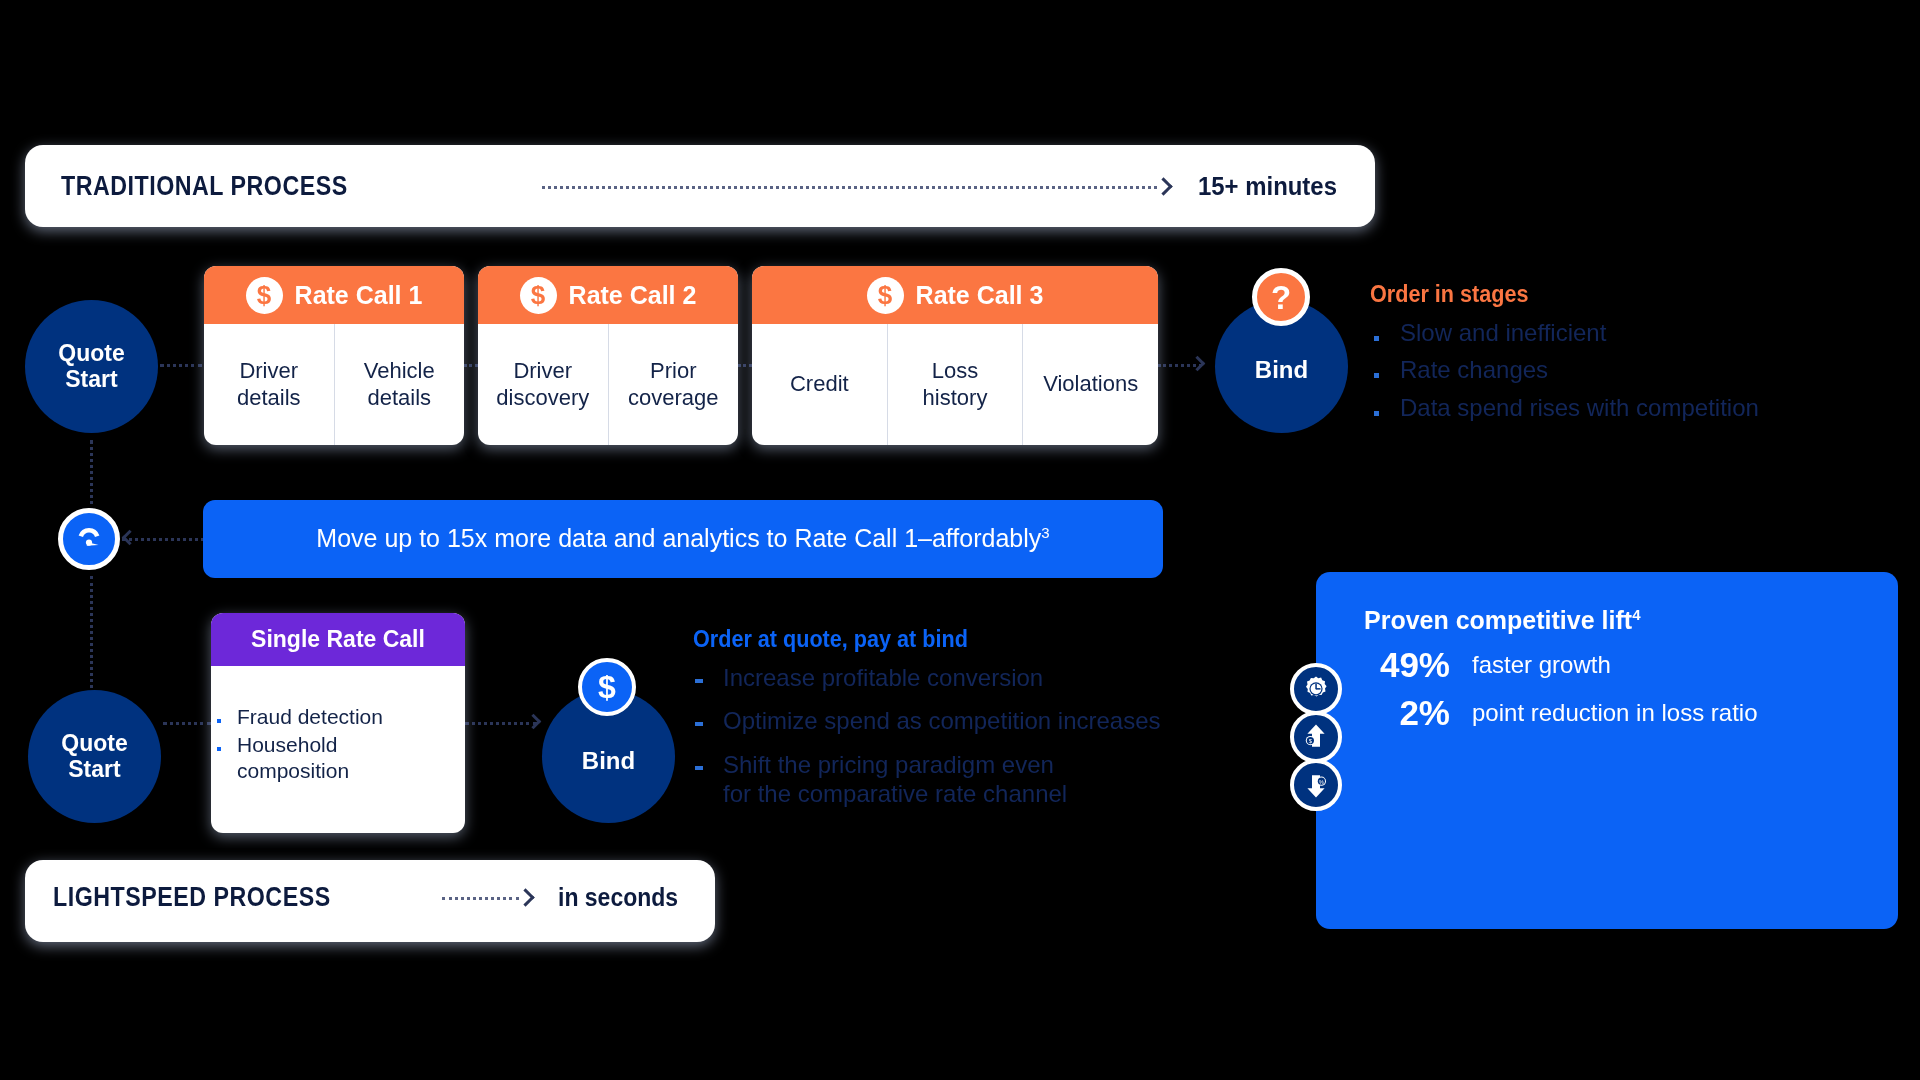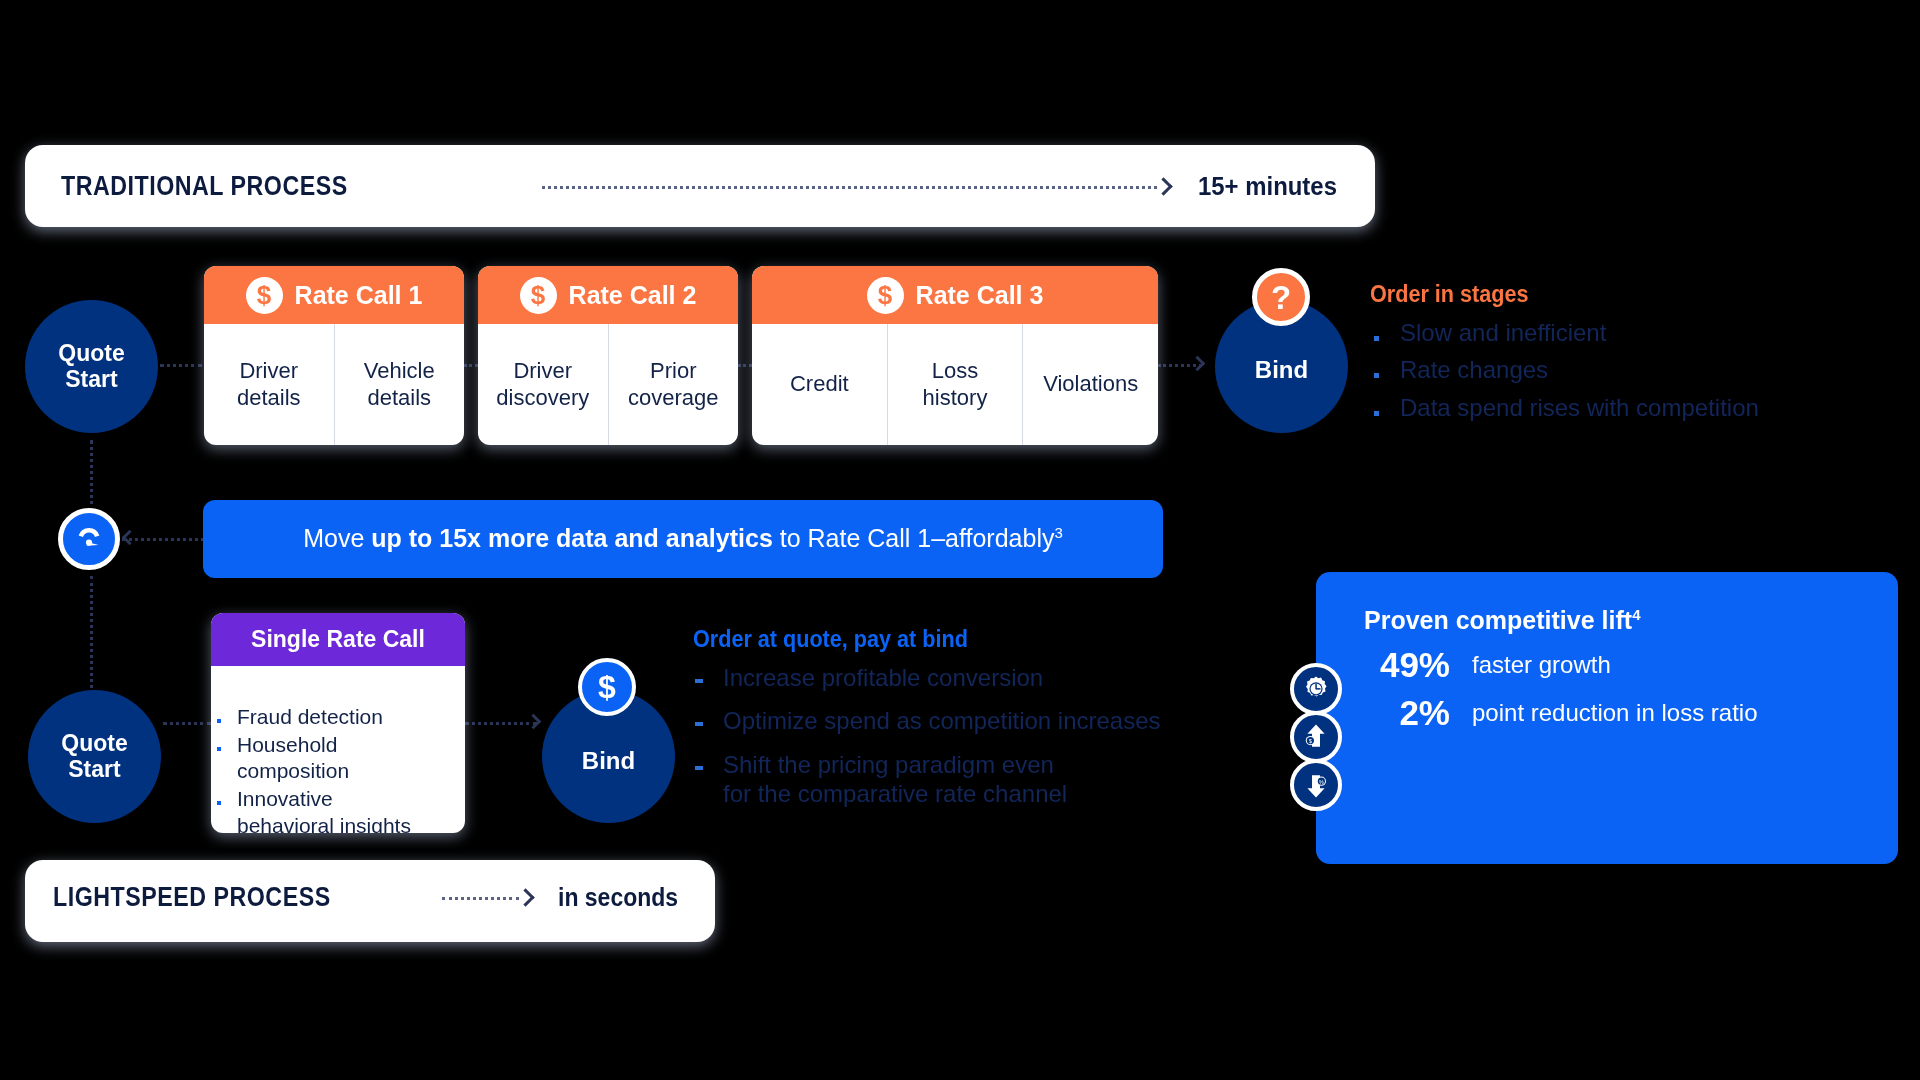--- a/index.html
+++ b/index.html
@@ -178,21 +178,21 @@
   
   #banner-move {
     position: absolute;
     left: 203px; top: 500px; width: 960px; height: 78px;
     background: #0b63f6; border-radius: 12px;
     display: flex; align-items: center; justify-content: center;
   }
   #banner-move .txt {
     color: #ffffff; font-size: 25px; white-space: nowrap;
   }
-  #banner-move .txt b { font-weight: bold; }
+  #banner-move .txt b { font-weight: normal; }
   #banner-move sup { font-size: 15px; }
 
   
   #speed-badge {
     position: absolute; left: 58px; top: 508px;
     width: 62px; height: 62px; border-radius: 50%;
     background: #0b63f6; border: 5px solid #ffffff;
     display: flex; align-items: center; justify-content: center;
   }
 
@@ -220,21 +220,21 @@
   #callout-bind .head { color: #0b63f6; font-size: 24px; transform: scaleX(0.9); transform-origin: left center; }
   #callout-bind li { font-size: 24px; margin-bottom: 14px; }
   #callout-bind li::before {
     content: ""; position: absolute; left: 2px; top: 16px;
     width: 8px; height: 4px; background: #2b6fd6;
   }
 
   
   #lift-box {
     position: absolute;
-    left: 1316px; top: 572px; width: 582px; height: 292px;
+    left: 1316px; top: 572px; width: 582px; height: 357px;
     background: #0b63f6; border-radius: 14px;
   }
   #lift-box .lift-title {
     color: #ffffff; font-weight: bold; font-size: 25px;
     margin: 34px 0 6px 48px;
   }
   #lift-box .lift-title sup { font-size: 15px; }
   .lift-row {
     display: flex; align-items: center;
     height: 48px; margin-left: 48px;
@@ -389,22 +389,20 @@
   </div>
 
   <div id="card-single">
     <div class="single-head">
       <span>Single Rate Call</span>
     </div>
     <ul>
       <li style="white-space:pre-line;">Fraud detection</li>
       <li style="white-space:pre-line;">Household
 composition</li>
-      <li style="white-space:pre-line;">Innovative
-behavioral insights</li>
     </ul>
   </div>
 
   <div class="node-circle" id="bind-bottom">
     <div class="node-label">Bind</div>
   </div>
   <div class="node-badge coin on-blue" id="badge-dollar">
     <span>$</span>
   </div>
 

